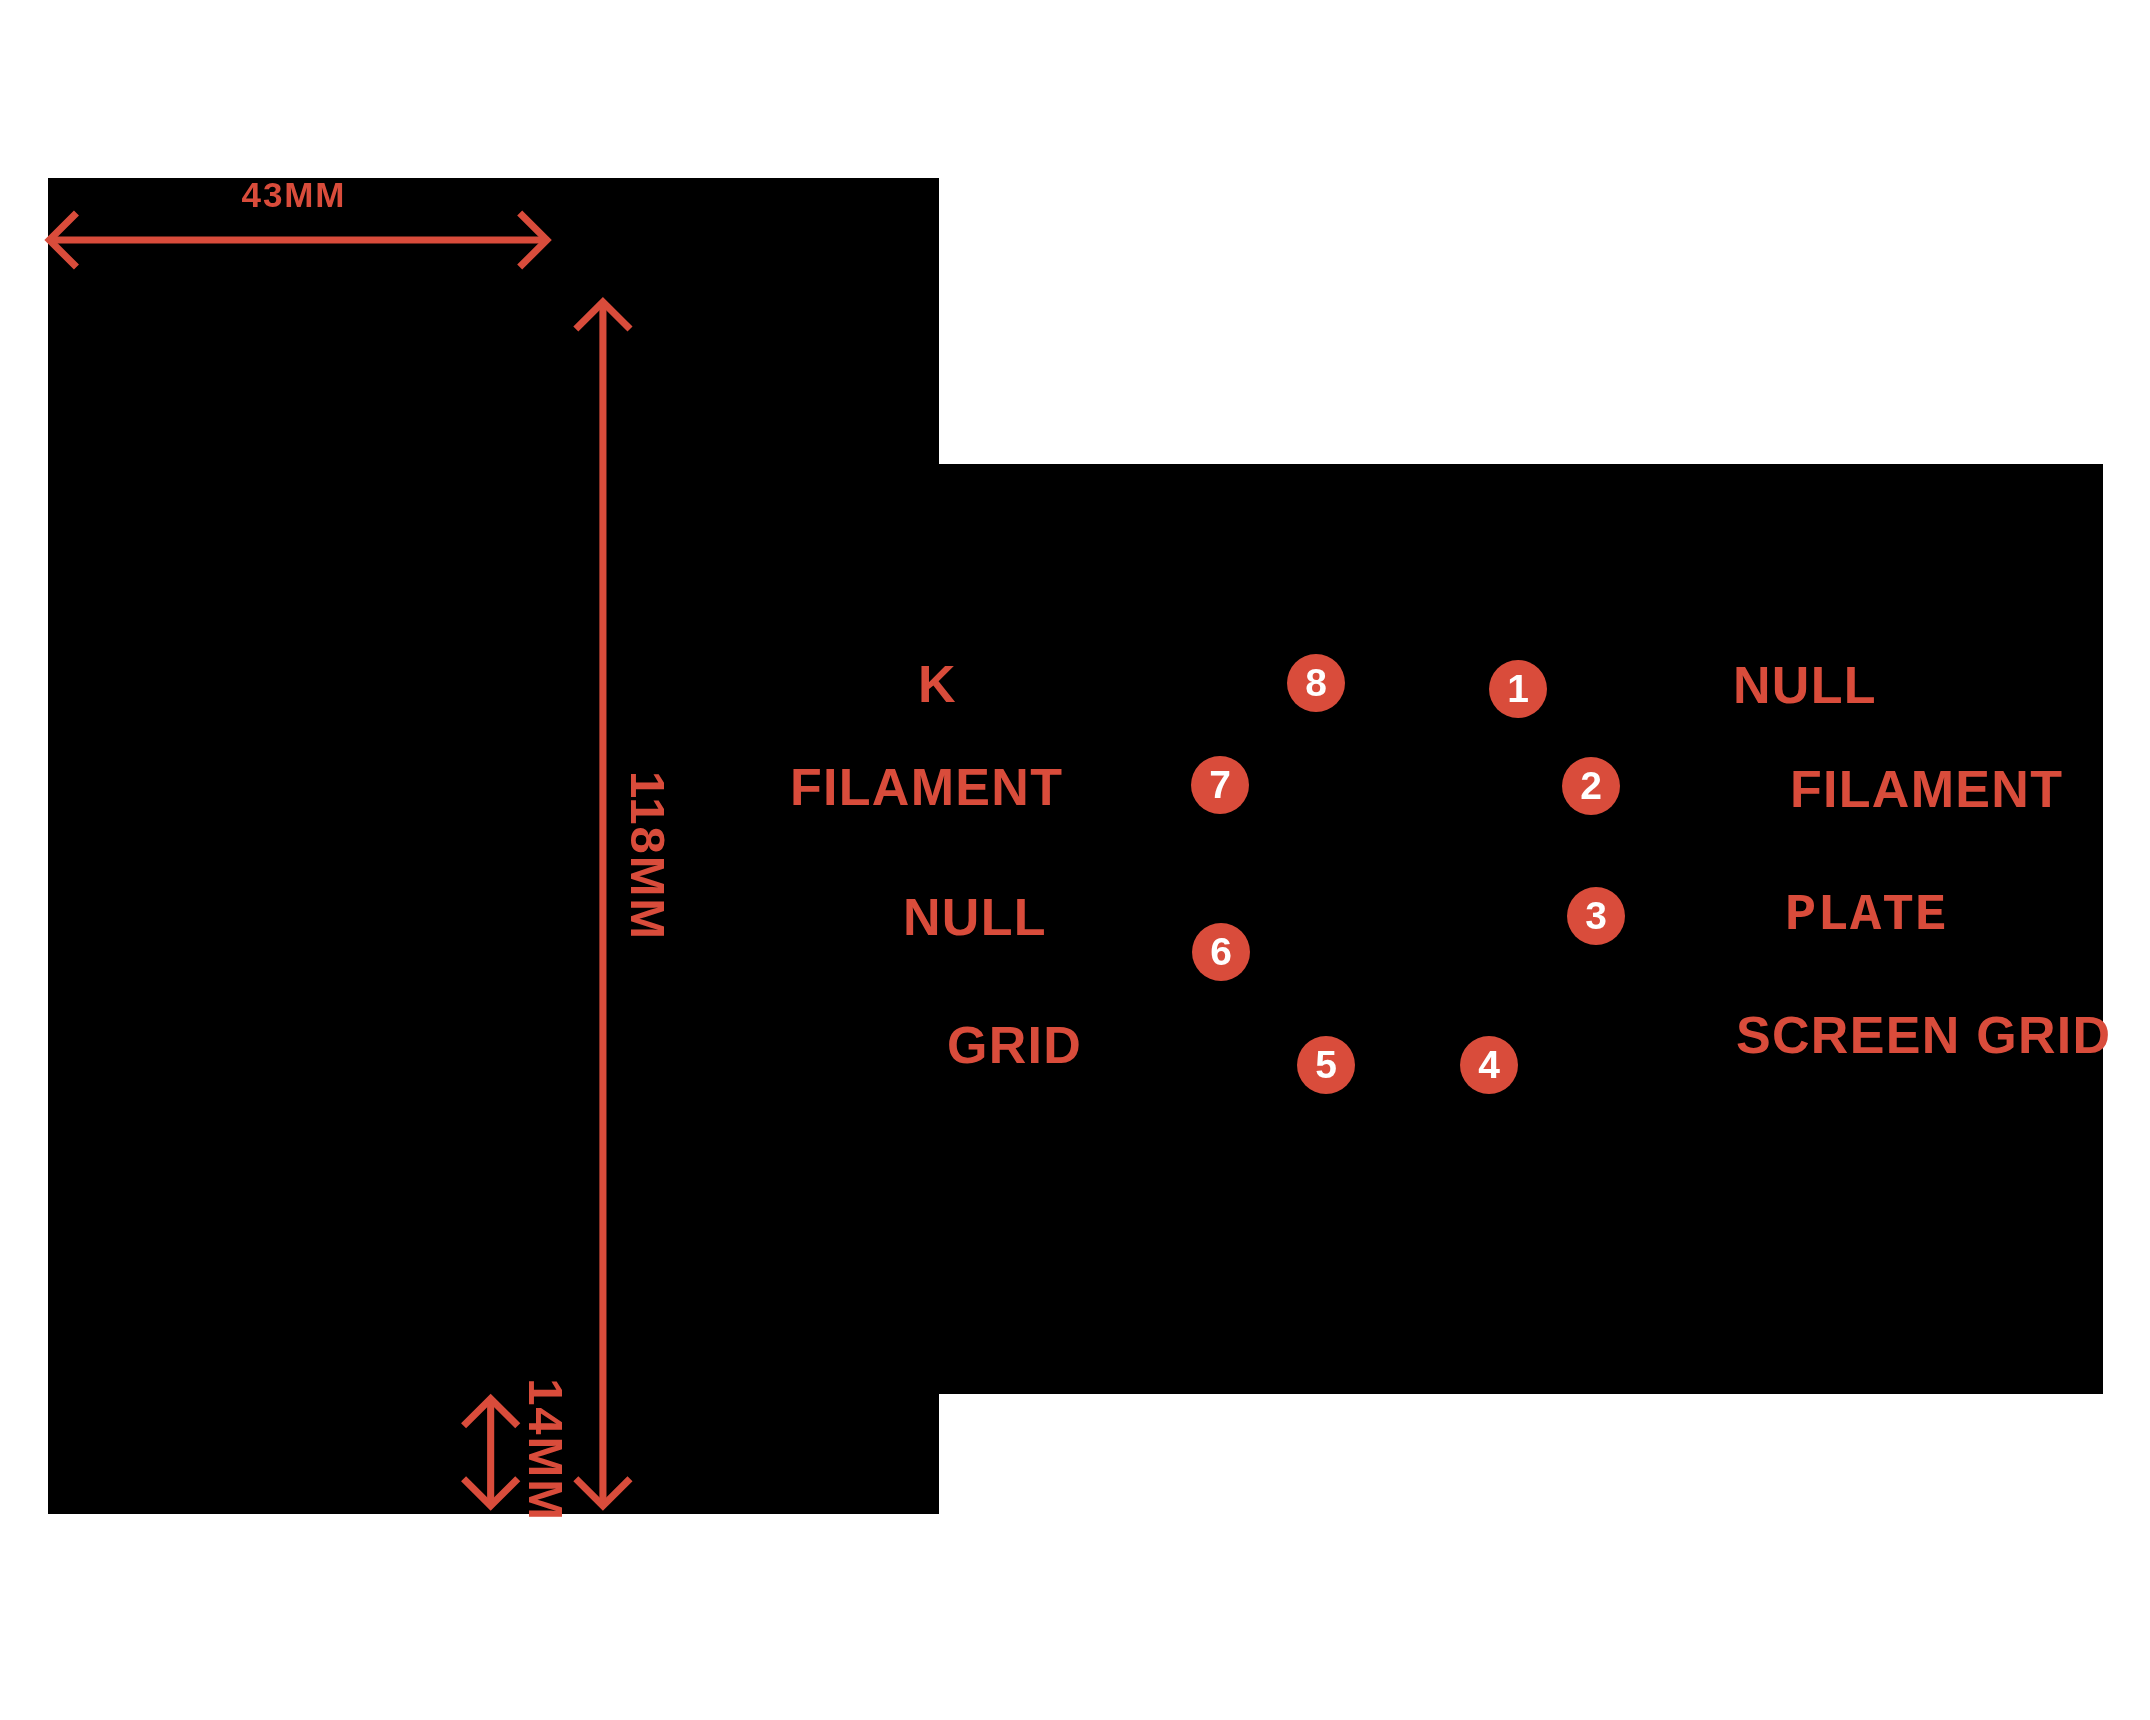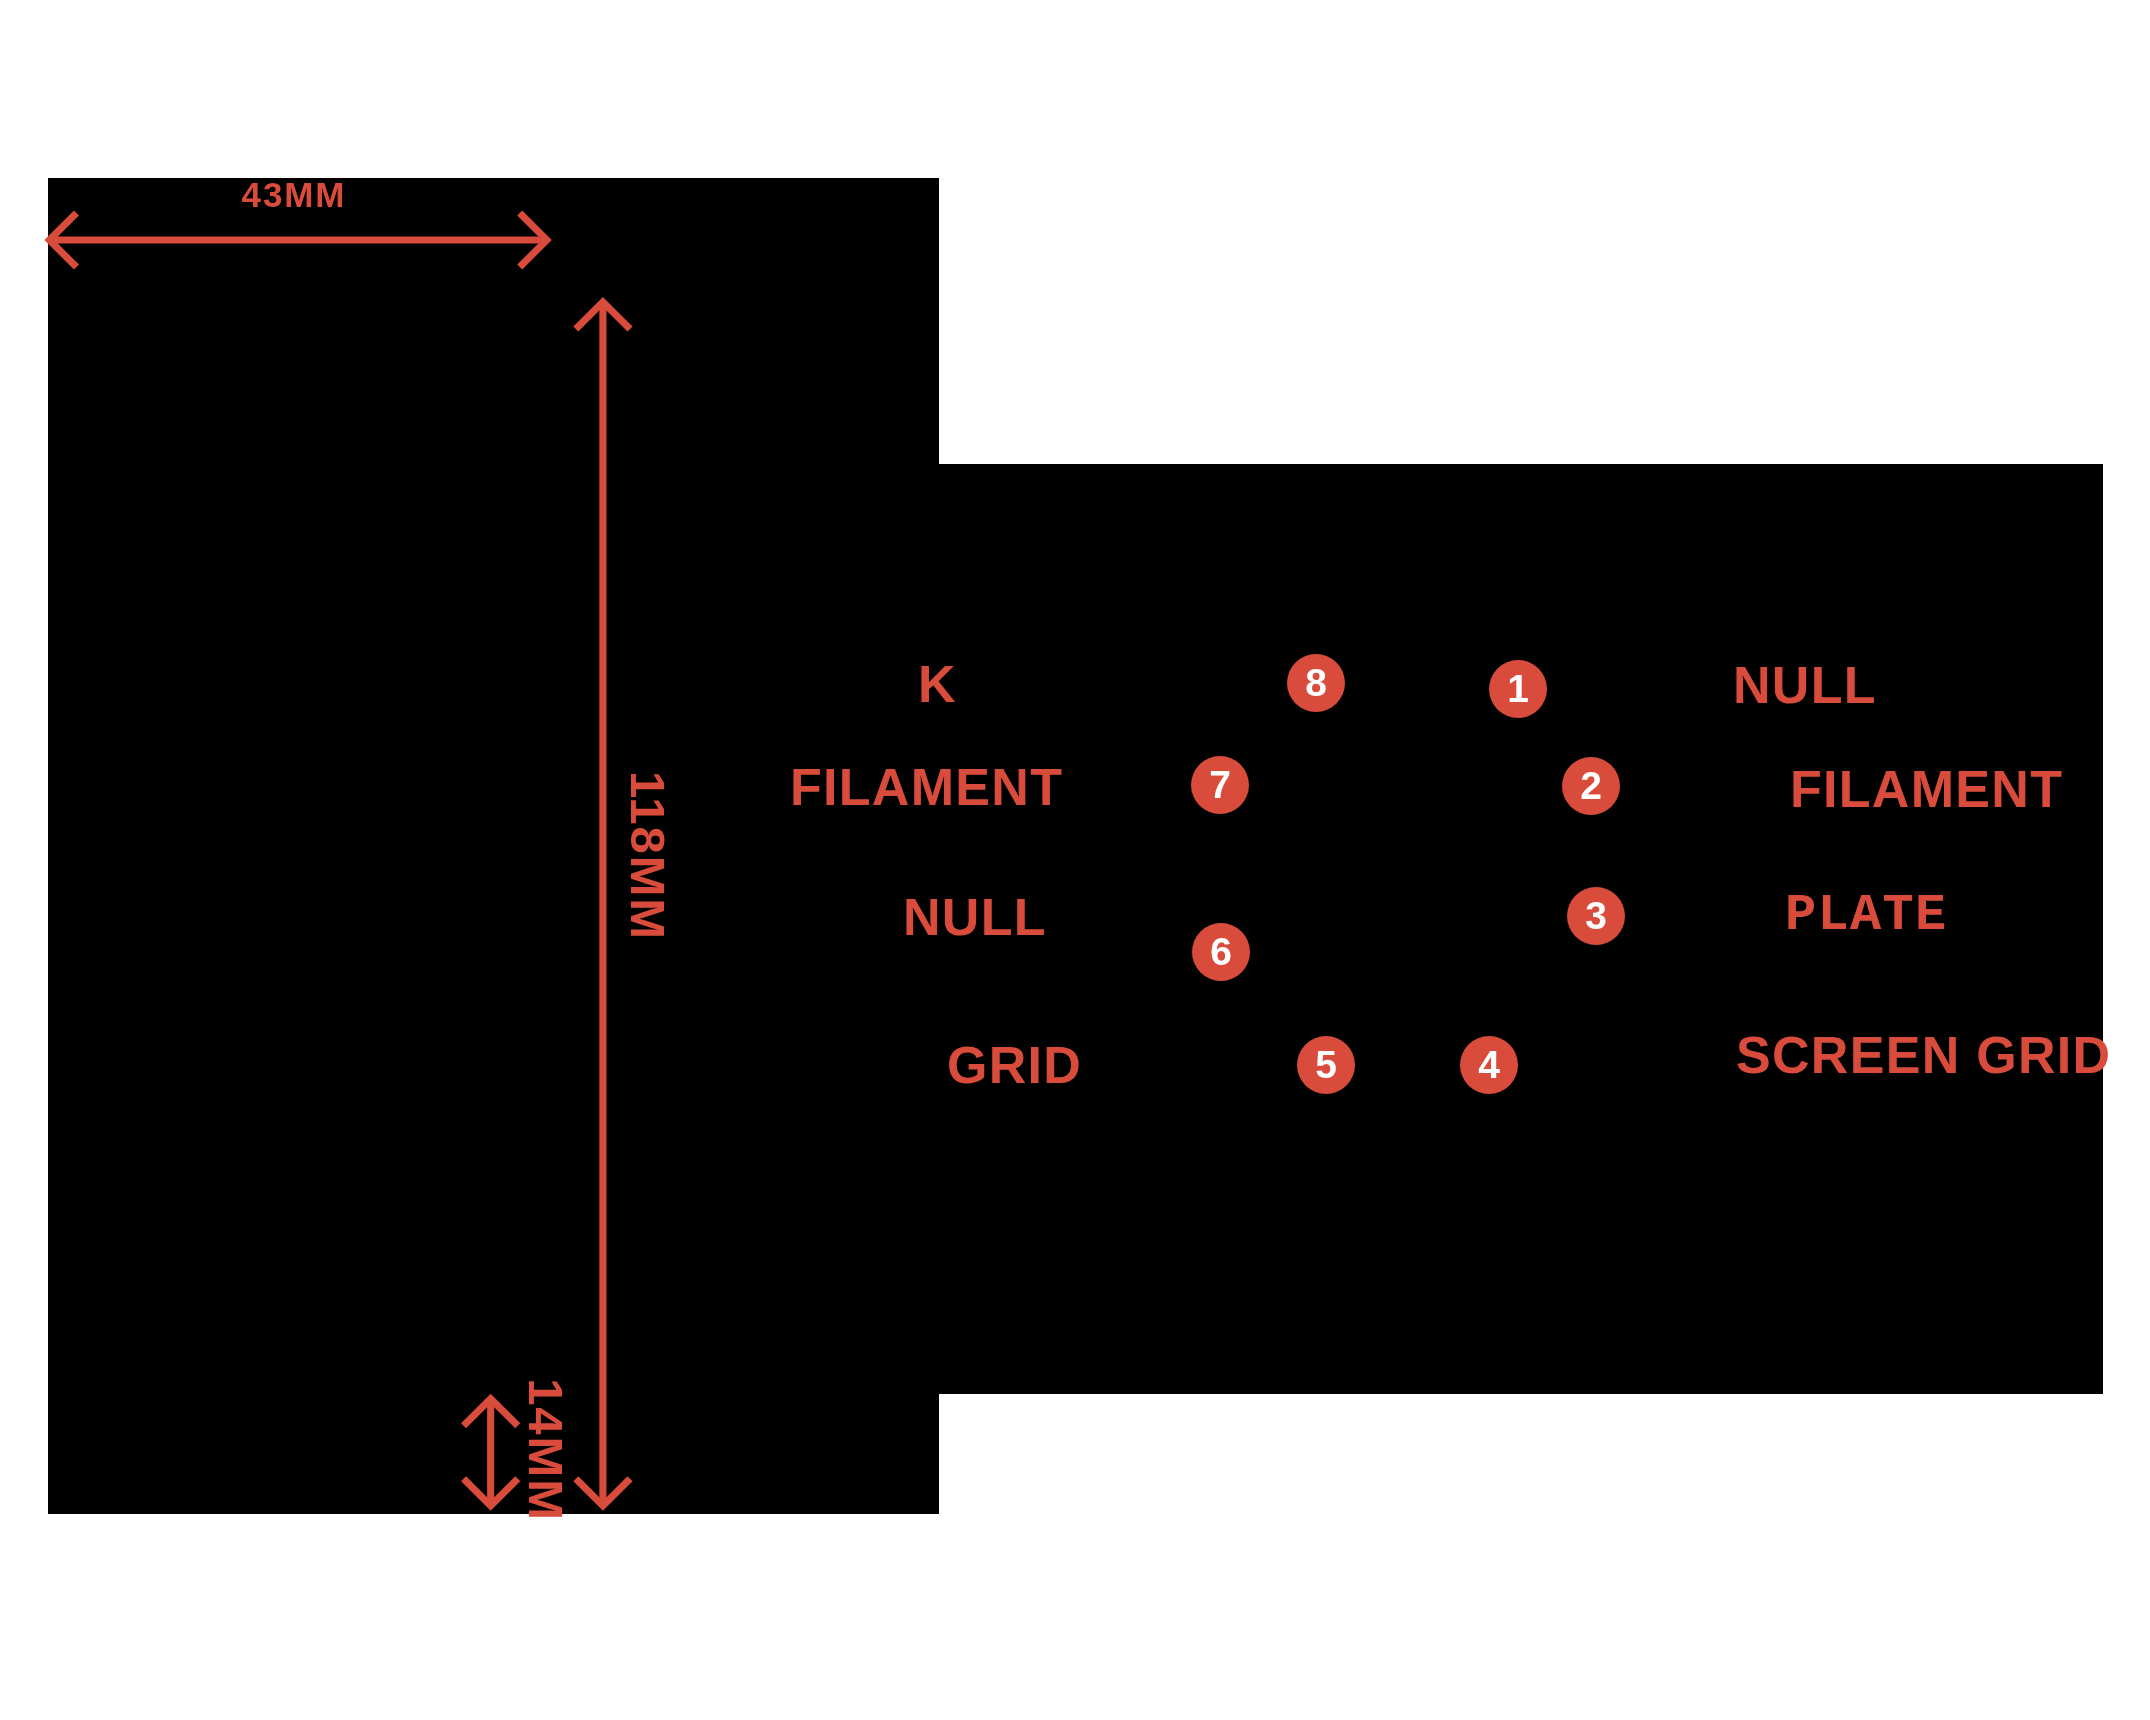--- a/index.html
+++ b/index.html
@@ -83,25 +83,25 @@
     color: var(--accent);
     font-weight: 700;
     font-size: 52px;
     letter-spacing: 1.3px;
     white-space: nowrap;
     transform: translateY(-50%);
   }
   .lbl-k          { left: 918px; top: 684px; }
   .lbl-fil-left   { left: 790px; top: 787px; }
   .lbl-null-left  { left: 903px; top: 917px; }
-  .lbl-grid       { left: 947px; top: 1045px; margin-top: 20px; }
+  .lbl-grid       { left: 947px; top: 1045px; }
   .lbl-null-right { left: 1733px; top: 685px; }
   .lbl-fil-right  { left: 1790px; top: 789px; }
   .lbl-plate      { left: 1785px; top: 915px; font-family: Liberation Mono, monospace; }
-  .lbl-screen     { left: 1736px; top: 1035px; margin-top: 20px; }
+  .lbl-screen     { left: 1736px; top: 1035px; }
 </style>
 </head>
 <body>
 
 <div class="canvas">
 
   <div class="shape tube-body"></div>
   <div class="shape socket-panel"></div>
 
   <svg class="overlay" viewBox="0 0 3333 2666">

